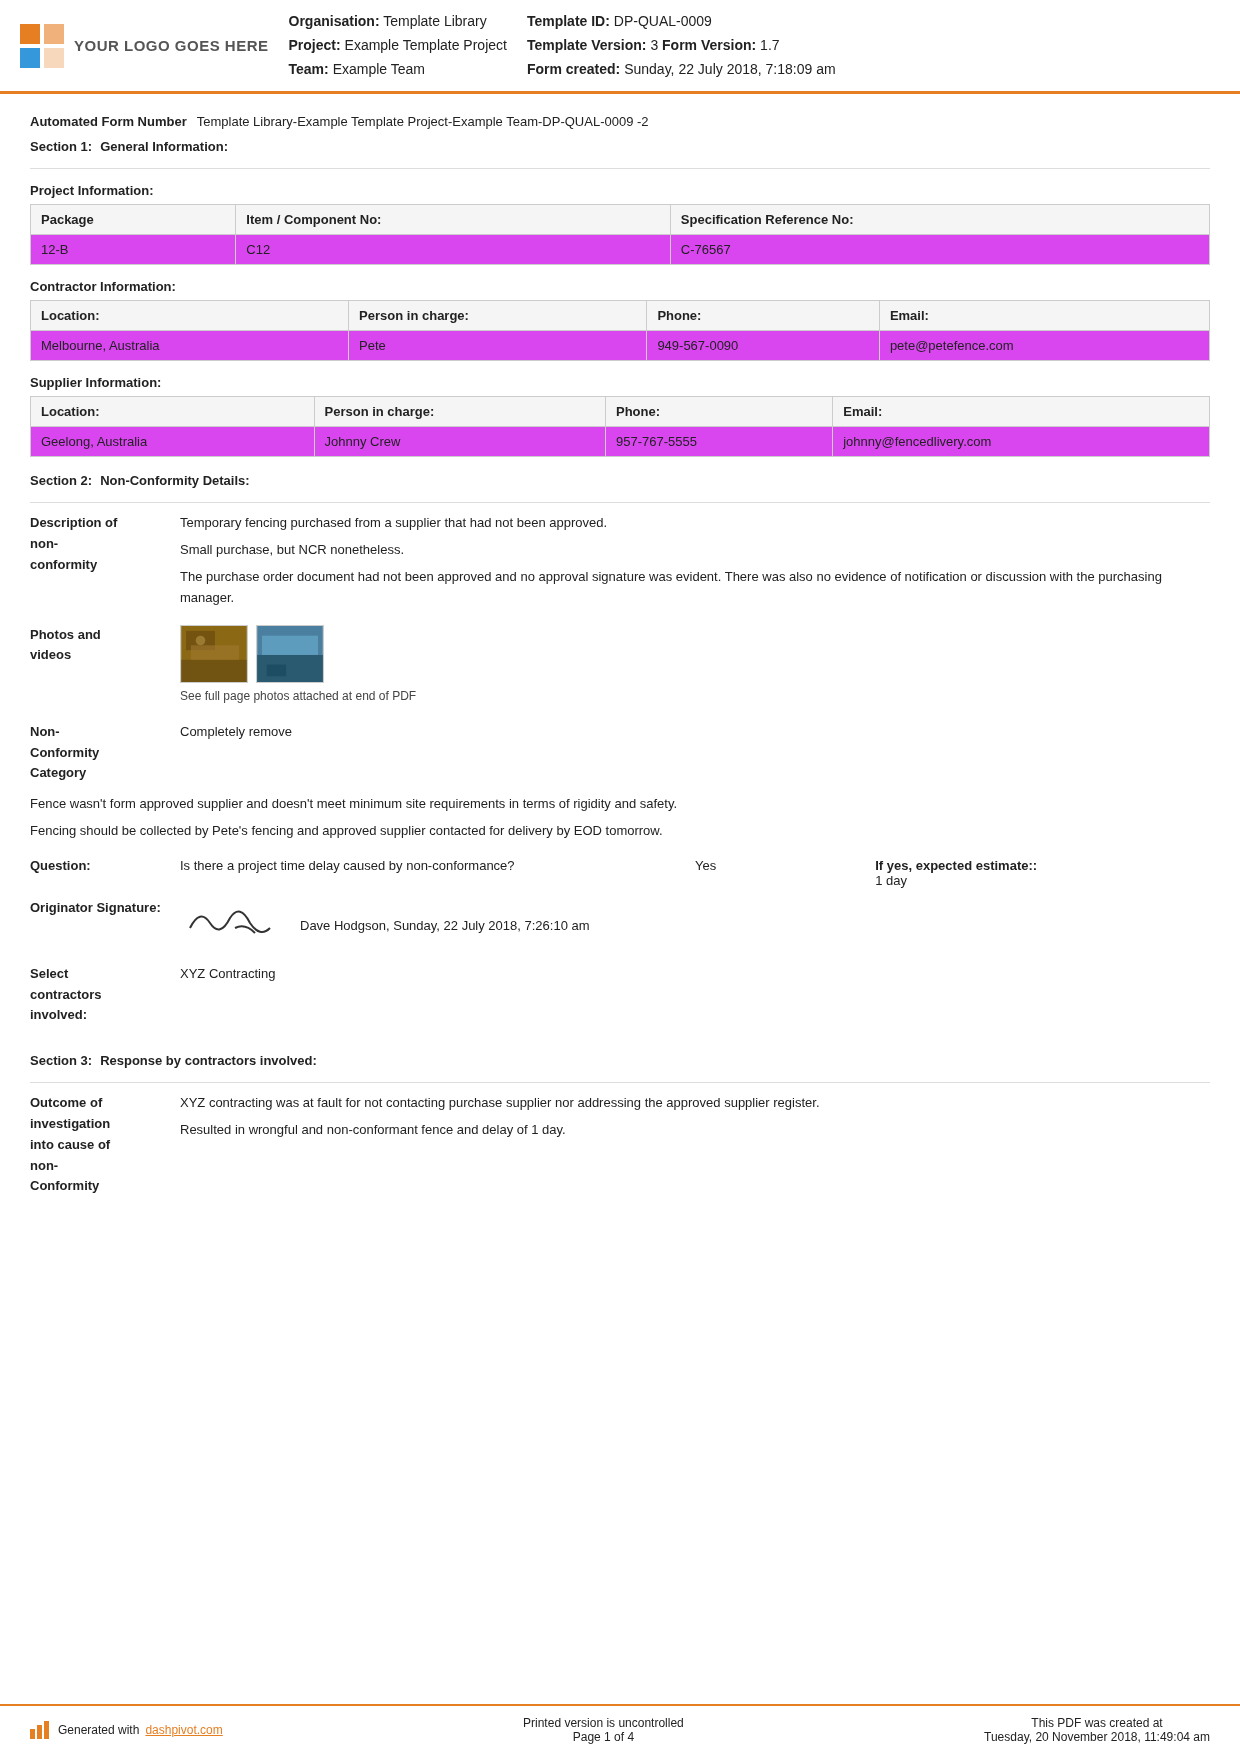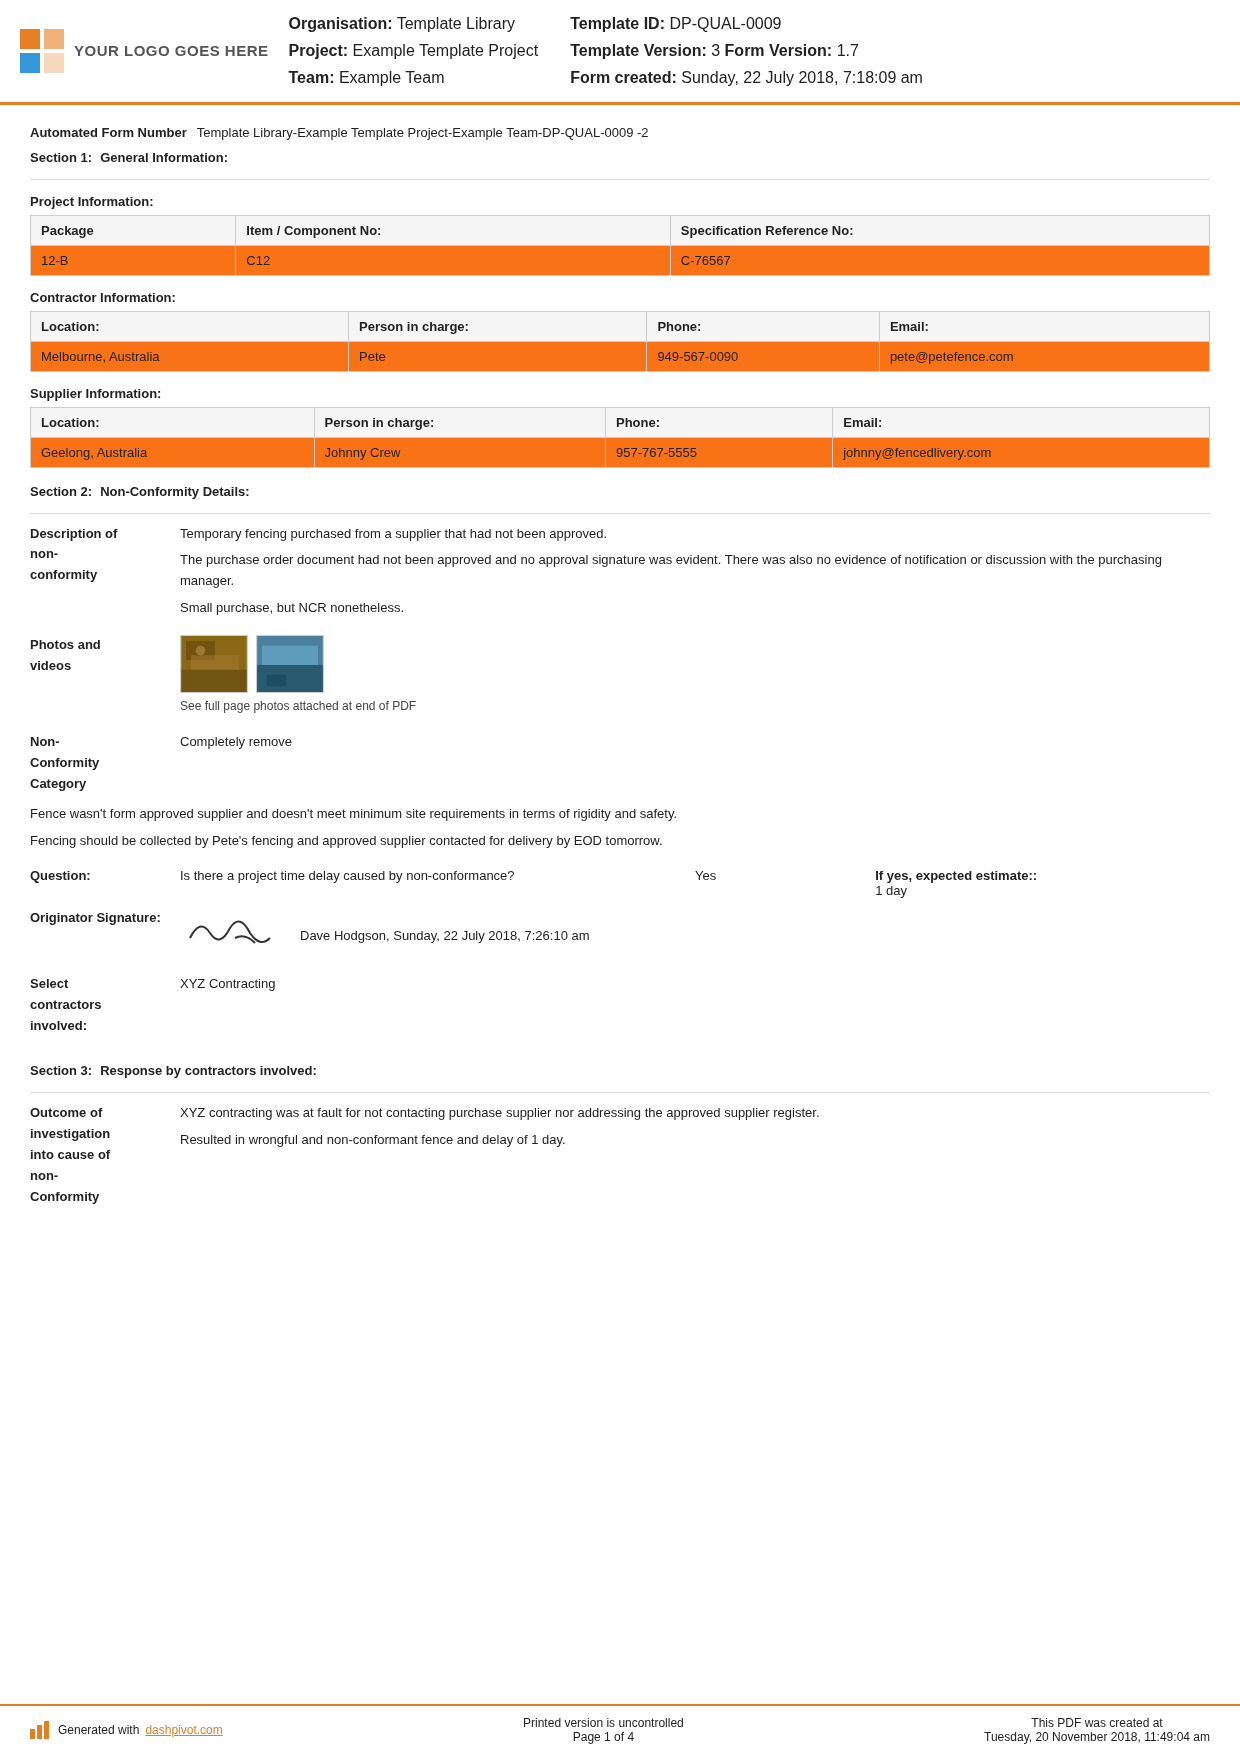--- a/index.html
+++ b/index.html
@@ -37,22 +37,22 @@
     }
     .logo-text {
       font-size: 15px;
       font-weight: bold;
       color: #555;
       letter-spacing: 0.5px;
     }
     .header-meta {
       flex: 1;
       display: flex;
-      gap: 32px;
-      font-size: 16px;
+      gap: 20px;
+      font-size: 14px;
       align-items: center;
     }
     .header-meta-col { line-height: 1.7; }
     .header-meta-col span.label { font-weight: bold; }
     
     .content {
       padding: 20px 30px 0 30px;
       flex: 1;
     }
     .report-title {
@@ -90,21 +90,21 @@
       background: #f5f5f5;
       border: 1px solid #ccc;
       padding: 7px 10px;
       text-align: left;
       font-weight: bold;
     }
     table td {
       border: 1px solid #ccc;
       padding: 7px 10px;
       text-align: left;
-      background: #f97316;
+      background: #d946ef;
     }
     .field-row {
       display: flex;
       gap: 0;
       margin-bottom: 10px;
       font-size: 13px;
     }
     .field-label {
       font-weight: bold;
       min-width: 150px;
@@ -280,22 +280,22 @@
       <span class="sec-num">Section 2:</span><span class="sec-title">Non-Conformity Details:</span>
     </div>
     <hr class="divider">
 
     <div class="field-row" style="margin-top:10px;">
       <div class="field-label">
         Description of<br>non-<br>conformity
       </div>
       <div class="field-value">
         <p>Temporary fencing purchased from a supplier that had not been approved.</p>
+        <p>Small purchase, but NCR nonetheless.</p>
         <p>The purchase order document had not been approved and no approval signature was evident. There was also no evidence of notification or discussion with the purchasing manager.</p>
-        <p>Small purchase, but NCR nonetheless.</p>
       </div>
     </div>
 
     <div class="field-row">
       <div class="field-label">Photos and<br>videos</div>
       <div class="field-value">
         <div class="photos-row">
 
           <div class="photo-thumb">
             <svg viewBox="0 0 68 58">

